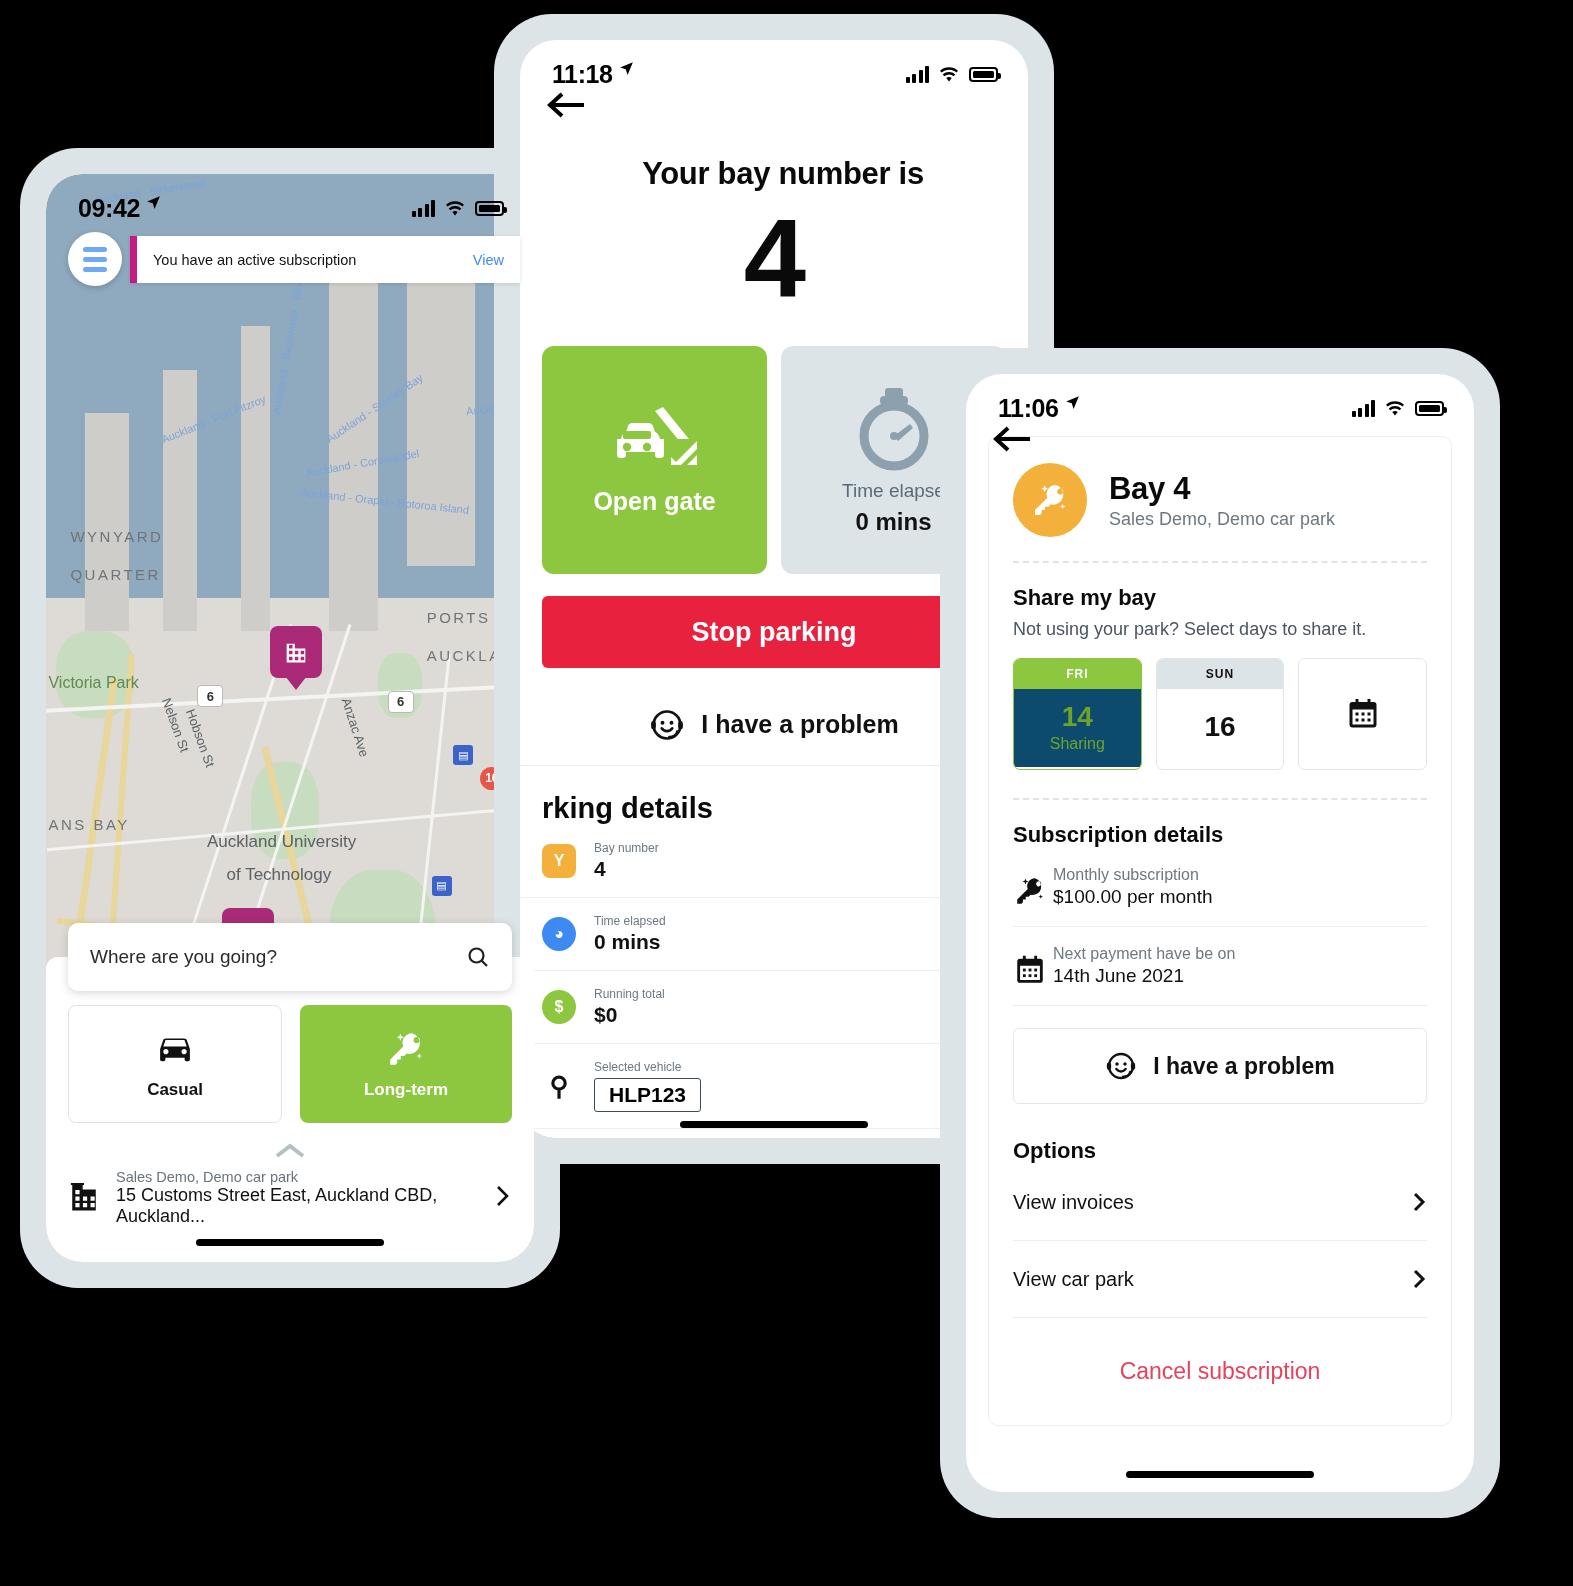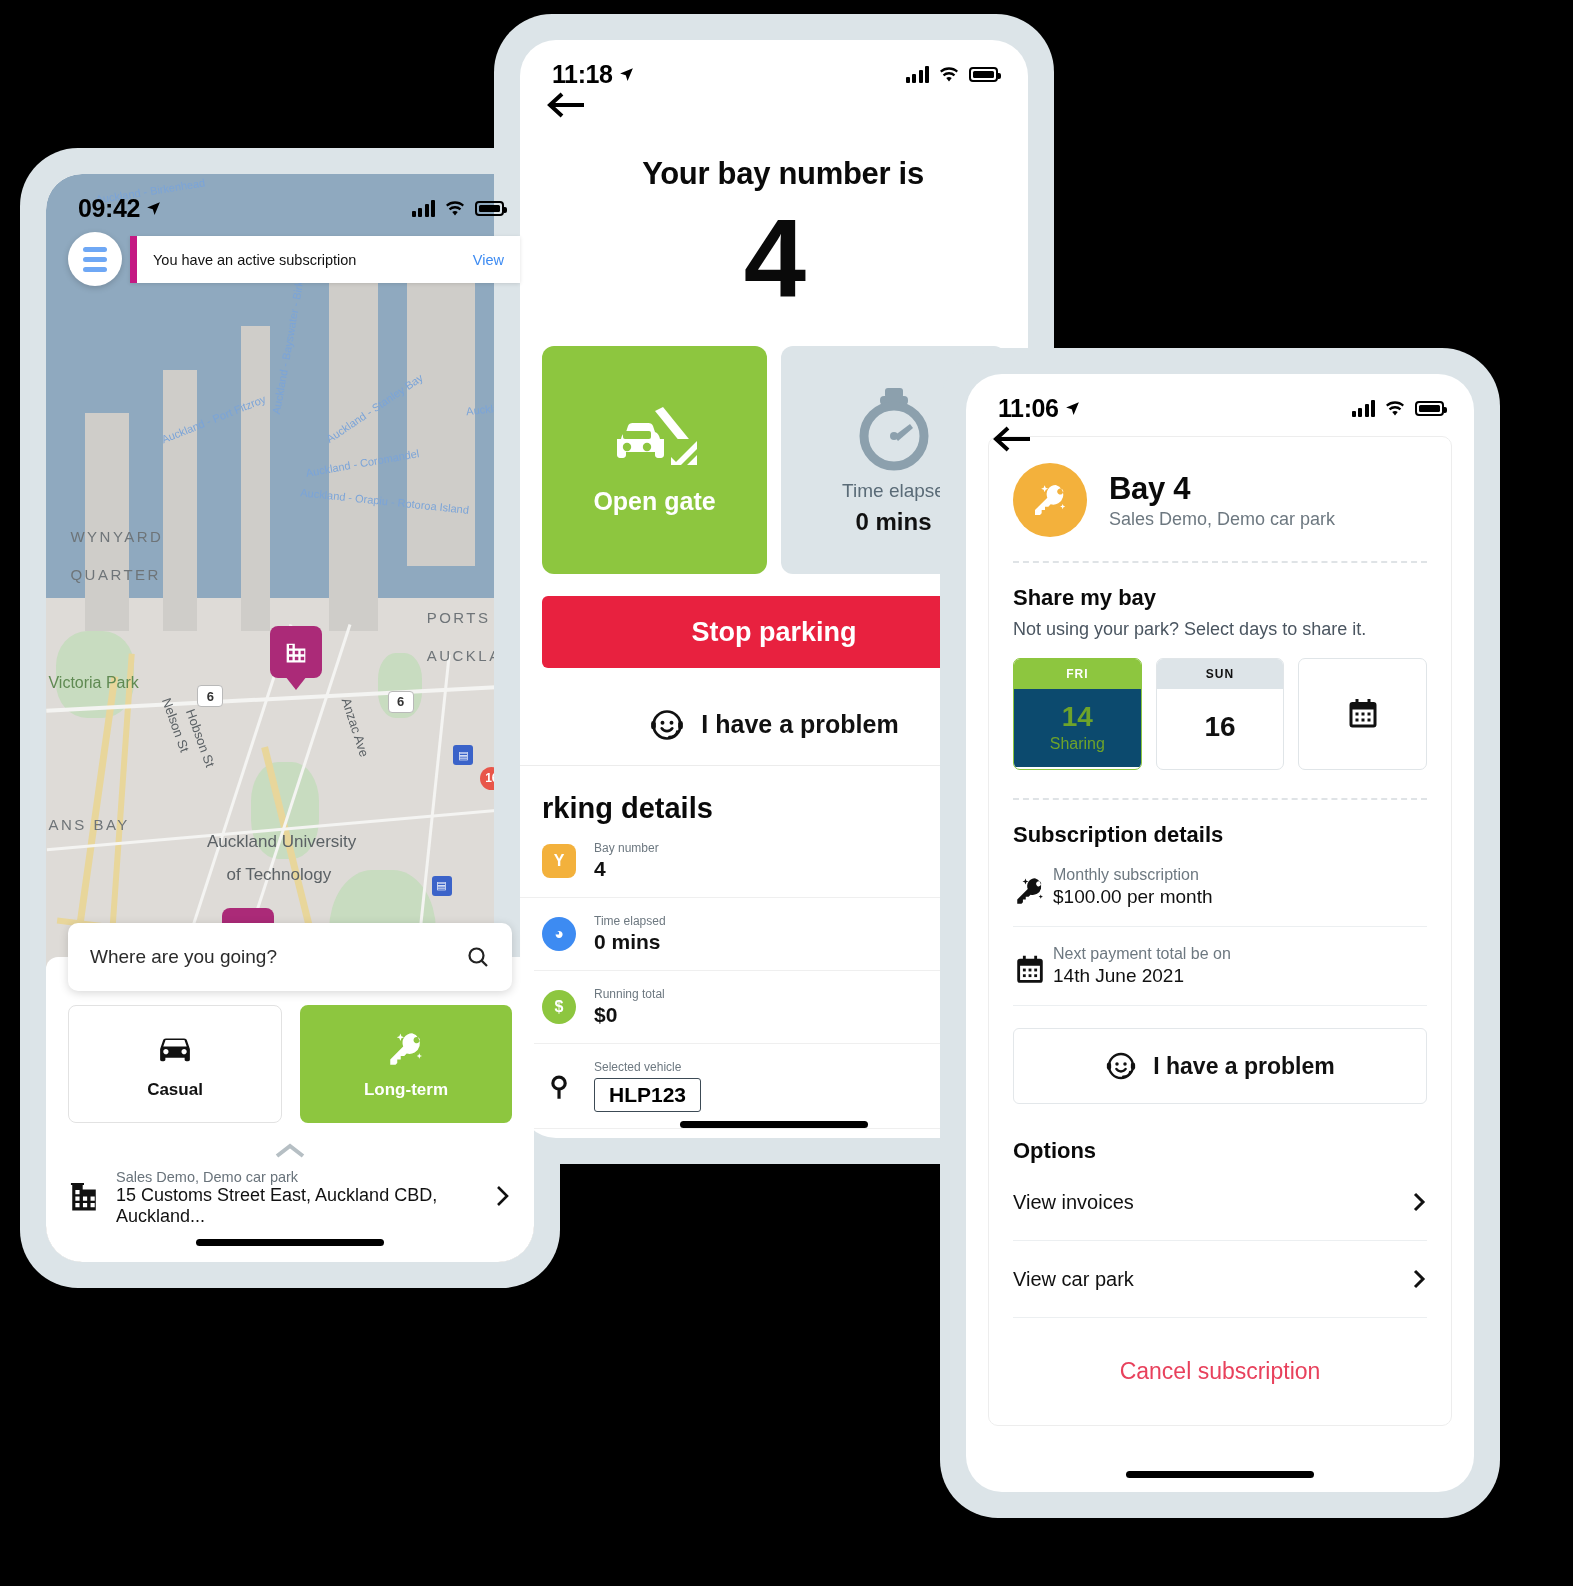--- a/index.html
+++ b/index.html
@@ -32,21 +32,21 @@
   #phone2 { left: 494px; top: 14px;   width: 560px;  height: 1150px; }
   #phone3 { left: 940px; top: 348px;  width: 560px;  height: 1170px; }
 
   
   .statusbar {
     position: absolute; top: 0; left: 0; right: 0; height: 58px;
     display: flex; align-items: center; justify-content: space-between;
     padding: 10px 30px 0 32px;
     z-index: 30;
   }
-  .sb-time { font-size: 25px; font-weight: 600; letter-spacing: -.4px; display:flex; align-items:center; gap:5px; color:#000;}
+  .sb-time { font-size: 25px; font-weight: 600; letter-spacing: -.4px; display:flex; gap:5px; color:#000;}
   .sb-right { display: flex; align-items: center; gap: 9px; }
   .bars { display: flex; align-items: flex-end; gap: 2.5px; height: 17px; }
   .bars i { display:block; width: 4px; background: #000; border-radius: 1px; }
   .bars i:nth-child(1){height:6px} .bars i:nth-child(2){height:9px}
   .bars i:nth-child(3){height:13px} .bars i:nth-child(4){height:17px; background:#000;}
   .batt { width: 29px; height: 15px; border: 2px solid #000; border-radius: 4px; position: relative; }
   .batt::after { content:''; position:absolute; right:-5px; top:4px; width:3px;height:6px;background:#000;border-radius:0 2px 2px 0;}
   .batt i { position:absolute; inset:2px; background:#000; border-radius:1.5px; }
 
   
@@ -592,21 +592,21 @@
             <svg viewBox="0 0 24 24">
                 <path d="M7 2v2H5a2 2 0 00-2 2v13a2 2 0 002 2h14a2 2 0 002-2V6a2 2 0 00-2-2h-2V2h-2v2H9V2H7zm12 7v10H5V9h14z"></path>
                 <rect x="7" y="11" width="2" height="2"></rect>
                 <rect x="11" y="11" width="2" height="2"></rect>
                 <rect x="15" y="11" width="2" height="2"></rect>
                 <rect x="7" y="15" width="2" height="2"></rect>
                 <rect x="11" y="15" width="2" height="2"></rect>
                 <rect x="15" y="15" width="2" height="2"></rect>
               </svg>
             <span>
-              <span class="sl" style="display:block">Next payment total be on</span>
+              <span class="sl" style="display:block">Next payment have be on</span>
               <span class="sv" style="display:block">14th June 2021</span>
             </span>
           </div>
 
           <div class="probbox">
             <svg viewBox="0 0 24 24">
               <circle cx="12" cy="12" r="9" fill="none" stroke="#111" stroke-width="1.8"></circle>
               <circle cx="9" cy="10.5" r="1.3"></circle>
                 <circle cx="15" cy="10.5" r="1.3"></circle>
               <path d="M8.5 14.2a4.2 4.2 0 007 0" fill="none" stroke="#111" stroke-width="1.8" stroke-linecap="round"></path>

